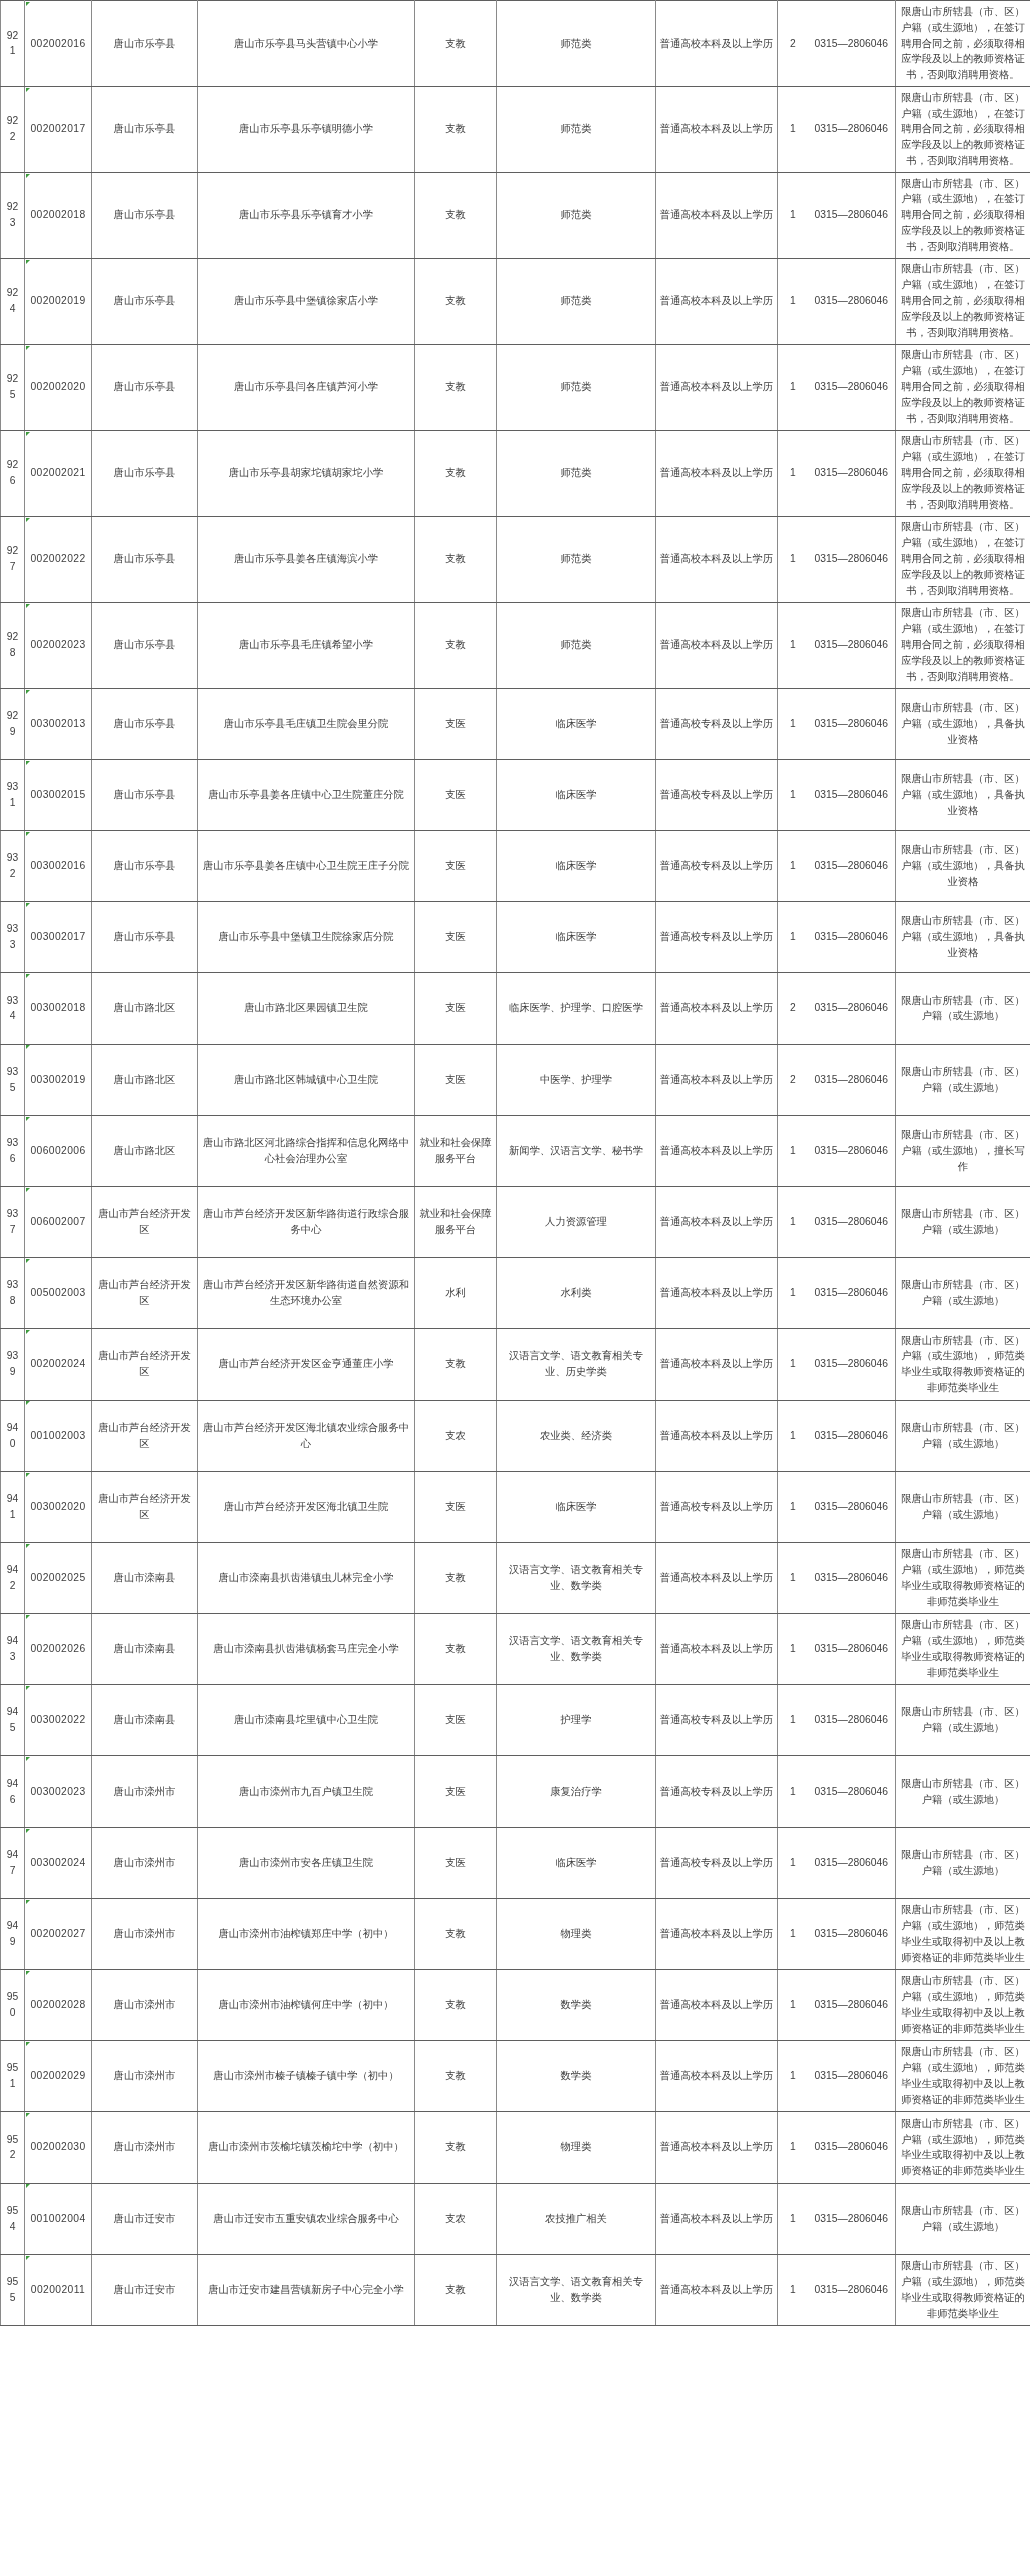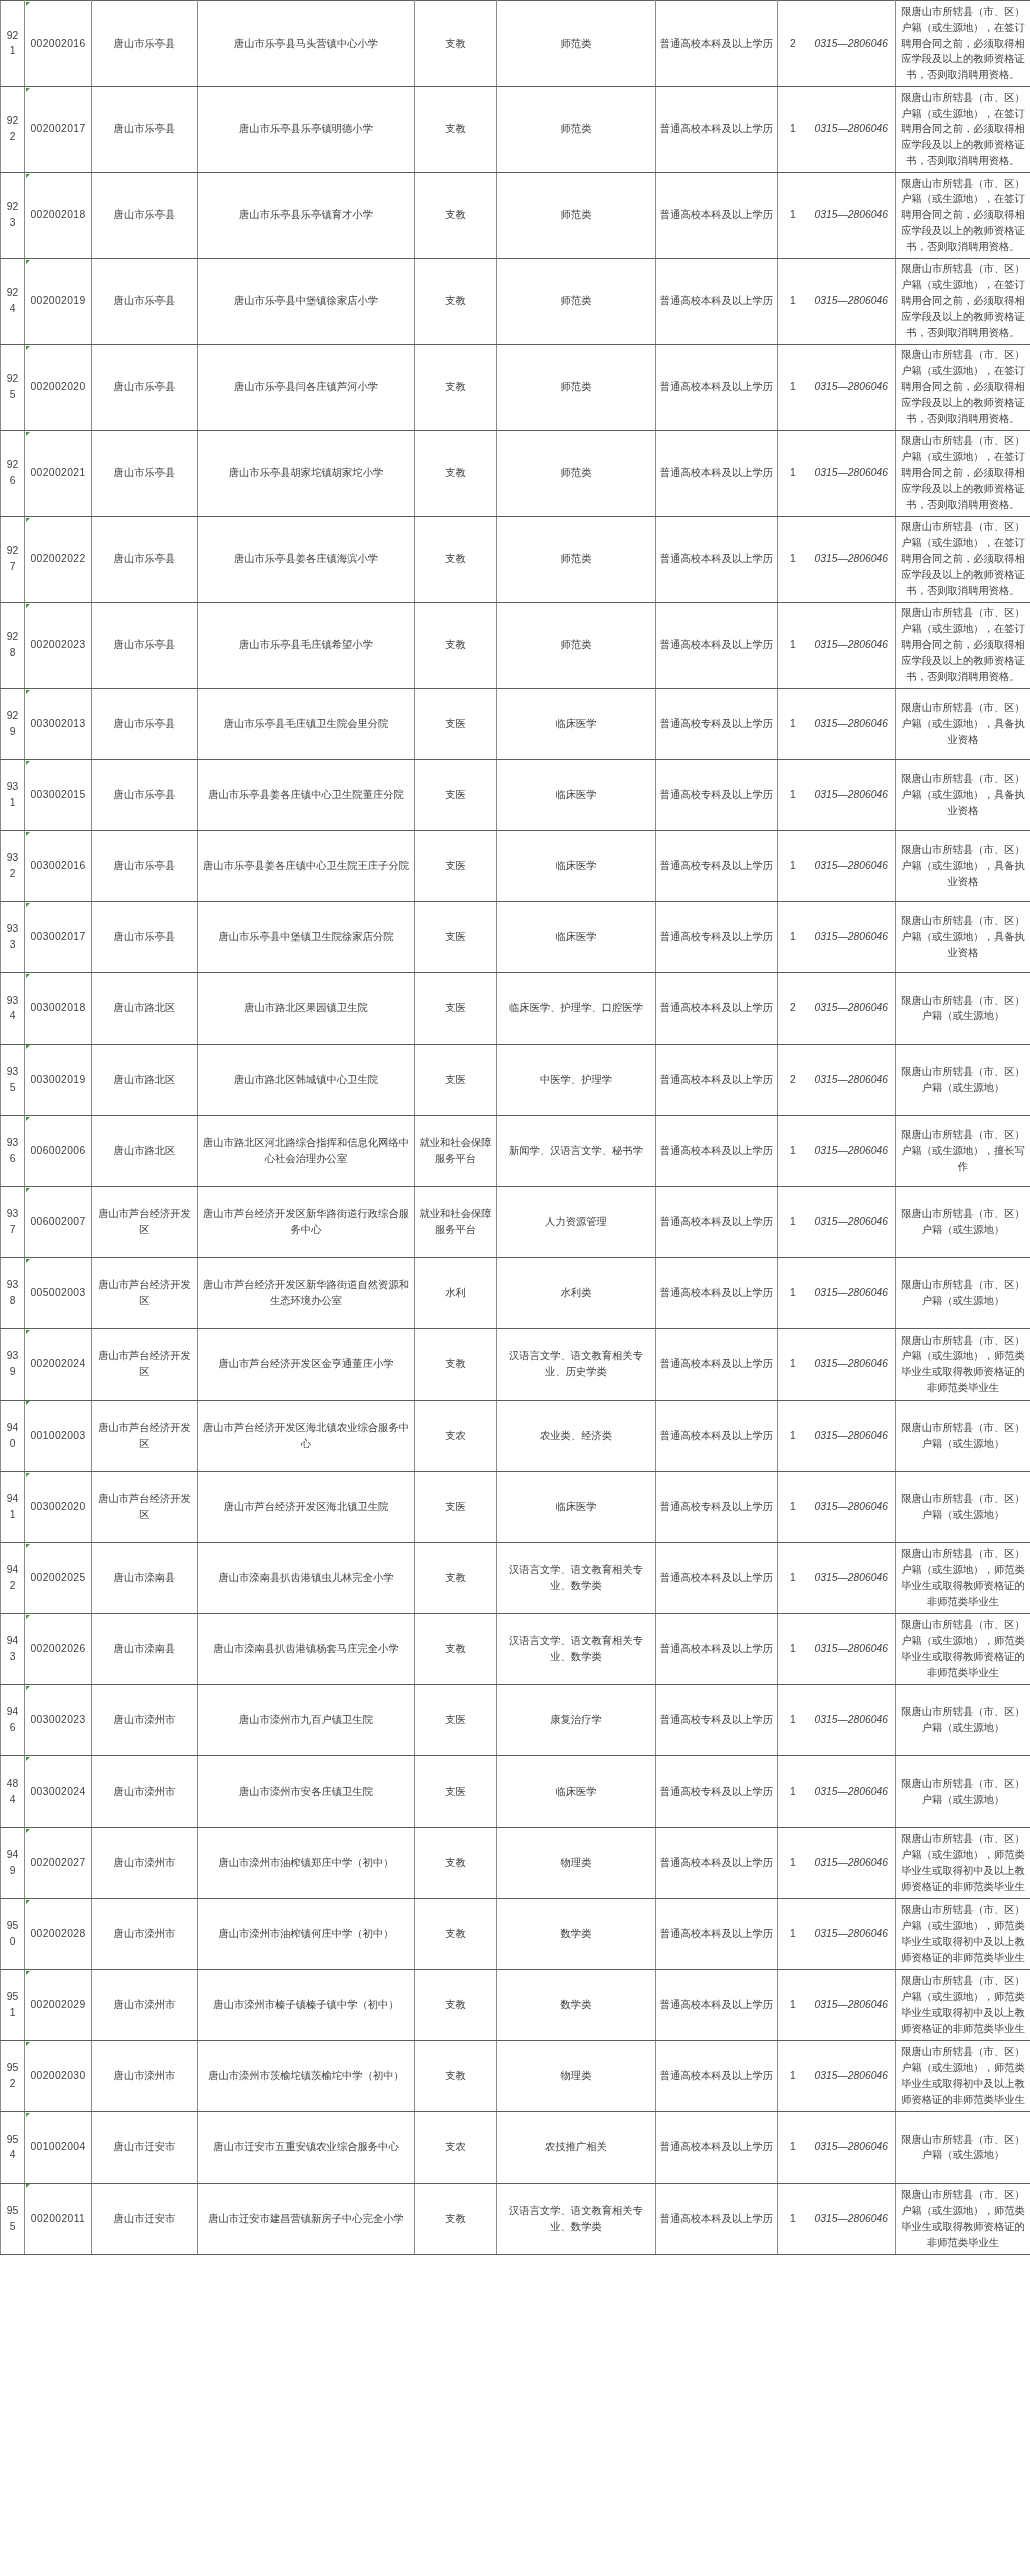--- a/index.html
+++ b/index.html
@@ -29,21 +29,21 @@
     vertical-align: middle;
     padding: 2.6px 3.4px;
     height: 65px;
     word-break: break-all;
     position: relative;
     background: #ffffff;
   }
   td.c-num  { font-size: 11px; }
   td.c-code { font-size: 11px; letter-spacing: 0.4px; }
   td.c-count { border-right: none !important; font-size: 11px; }
-  td.c-phone { border-left: none !important; font-size: 11px; font-style: italic; }
+  td.c-phone { border-left: none !important; font-size: 11px; }
   td.c-remark { padding: 2.6px 5.2px; }
   .corner {
     position: absolute;
     top: 0.9px;
     left: 0.9px;
     width: 0;
     height: 0;
     border-top: 4.3px solid #3e9b3e;
     border-right: 4.3px solid transparent;
     display: block;
@@ -348,36 +348,48 @@
     <td class="c-unit">唐山市滦南县扒齿港镇杨套马庄完全小学</td>
     <td class="c-category">支教</td>
     <td class="c-major">汉语言文学、语文教育相关专业、数学类</td>
     <td class="c-education">普通高校本科及以上学历</td>
     <td class="c-count">1</td>
     <td class="c-phone">0315—2806046</td>
     <td class="c-remark">限唐山市所辖县（市、区）户籍（或生源地），师范类毕业生或取得教师资格证的非师范类毕业生</td>
   </tr>
 
 
+  <tr>
+    <td class="c-num">945</td>
+    <td class="c-code"><span class="corner"></span><span>003002022</span></td>
+    <td class="c-county">唐山市滦南县</td>
+    <td class="c-unit">唐山市滦南县坨里镇中心卫生院</td>
+    <td class="c-category">支医</td>
+    <td class="c-major">护理学</td>
+    <td class="c-education">普通高校专科及以上学历</td>
+    <td class="c-count">1</td>
+    <td class="c-phone">0315—2806046</td>
+    <td class="c-remark">限唐山市所辖县（市、区）户籍（或生源地）</td>
+  </tr>
 
   <tr>
     <td class="c-num">946</td>
     <td class="c-code"><span class="corner"></span><span>003002023</span></td>
     <td class="c-county">唐山市滦州市</td>
     <td class="c-unit">唐山市滦州市九百户镇卫生院</td>
     <td class="c-category">支医</td>
     <td class="c-major">康复治疗学</td>
     <td class="c-education">普通高校专科及以上学历</td>
     <td class="c-count">1</td>
     <td class="c-phone">0315—2806046</td>
     <td class="c-remark">限唐山市所辖县（市、区）户籍（或生源地）</td>
   </tr>
 
   <tr>
-    <td class="c-num">484</td>
+    <td class="c-num">947</td>
     <td class="c-code"><span class="corner"></span><span>003002024</span></td>
     <td class="c-county">唐山市滦州市</td>
     <td class="c-unit">唐山市滦州市安各庄镇卫生院</td>
     <td class="c-category">支医</td>
     <td class="c-major">临床医学</td>
     <td class="c-education">普通高校专科及以上学历</td>
     <td class="c-count">1</td>
     <td class="c-phone">0315—2806046</td>
     <td class="c-remark">限唐山市所辖县（市、区）户籍（或生源地）</td>
   </tr>

